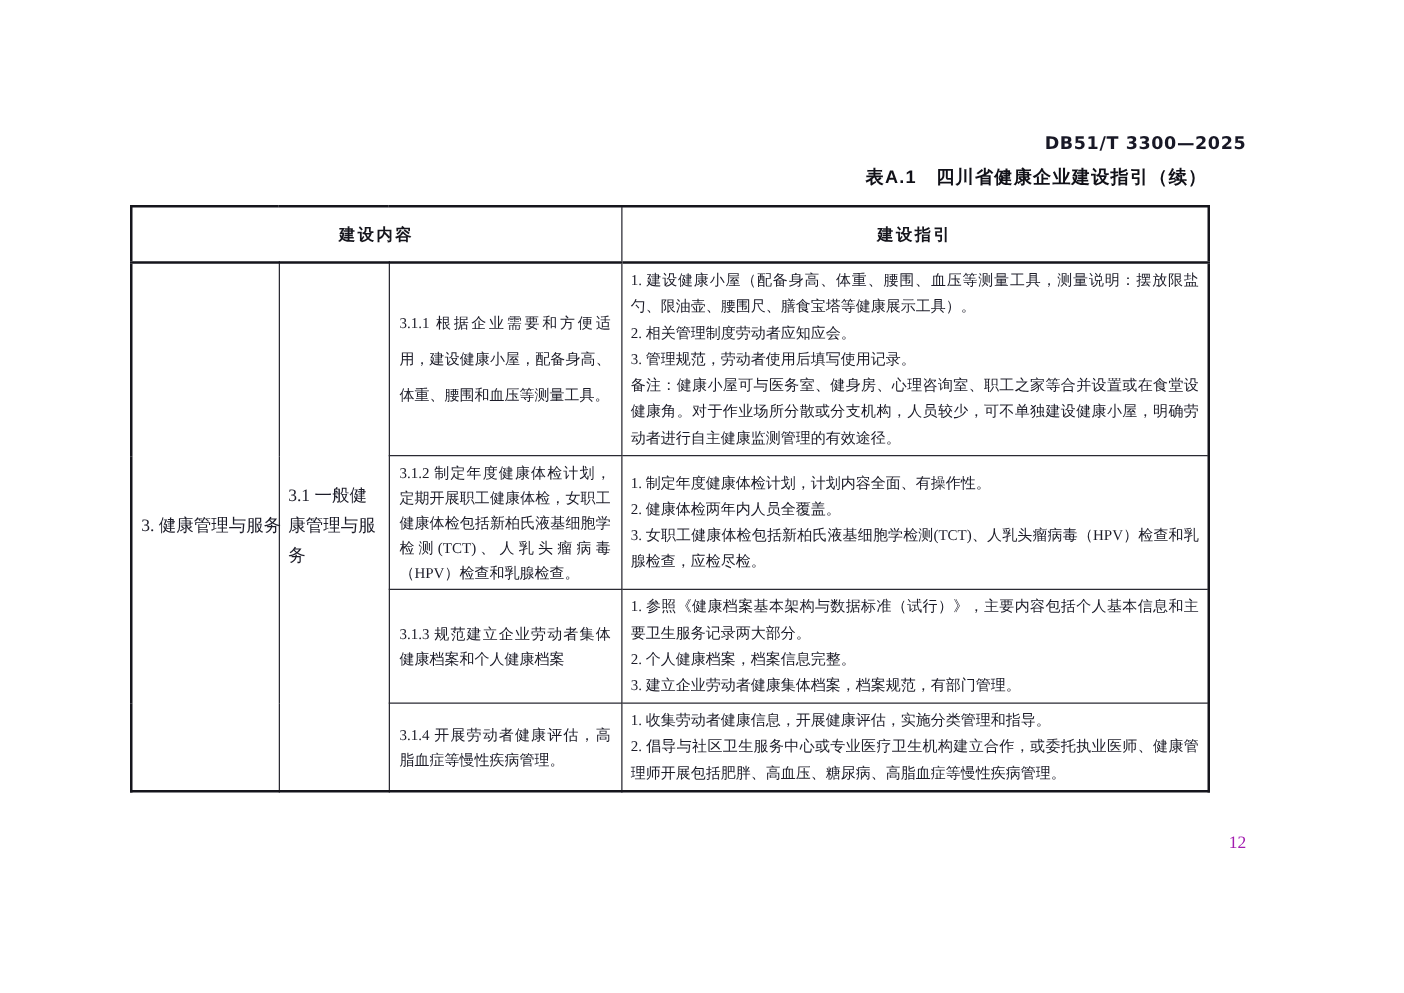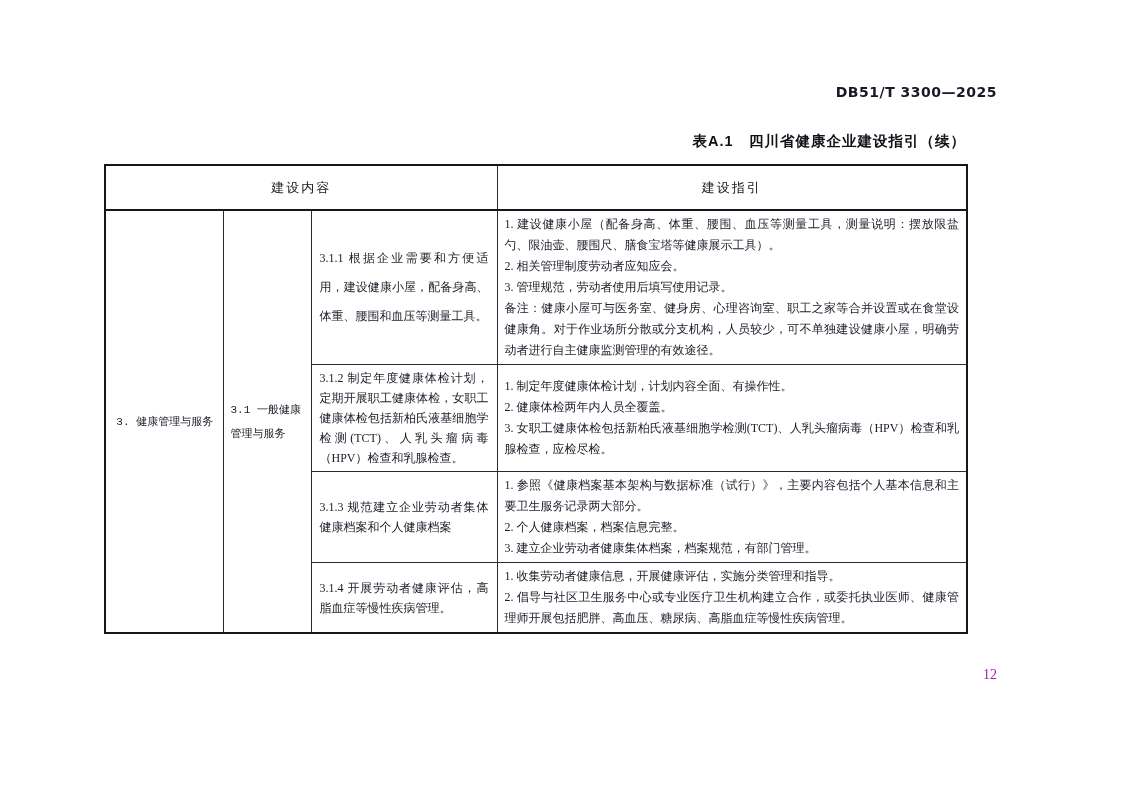--- a/index.html
+++ b/index.html
@@ -6,21 +6,21 @@
   html, body {
     width: 1123px; height: 794px;
     background: #ffffff;
     font-family: "Liberation Serif", "DejaVu Serif", serif;
     color: #1c1c28;
     overflow: hidden;
   }
   .page { position: relative; width: 1123px; height: 794px; background: #ffffff; }
 
   .doc-code {
-    position: absolute; top: 84px; left: 0; width: 997px;
+    position: absolute; top: 107px; left: 0; width: 997px;
     text-align: right;
     font-family: "DejaVu Sans", "Liberation Sans", sans-serif;
     font-size: 14px; font-weight: 600; letter-spacing: 0.5px;
     color: #181826;
   }
 
   .table-title {
     position: absolute; top: 132px; left: 104px; width: 862px;
     text-align: right;
     font-family: "Liberation Sans", "DejaVu Sans", sans-serif;
@@ -32,30 +32,29 @@
     position: absolute; left: 104px; top: 164px; width: 862px;
     border-collapse: collapse; table-layout: fixed;
     border: 2px solid #15151c;
   }
   .guide-table th, .guide-table td {
     border: 1px solid #2a2a33;
     vertical-align: middle;
   }
   .guide-table th {
     height: 45px;
-    font-size: 13px; font-weight: normal; letter-spacing: 2px;
+    font-size: 13px; font-weight: bold; letter-spacing: 2px;
     text-align: center;
     border-bottom: 2px solid #15151c;
     color: #15151c;
   }
   td.cat-cell, td.subcat-cell {
-    font-size: 11px; line-height: 24px;
+    font-size: 14px; line-height: 24px;
     padding: 2px 6px 2px 7px;
     color: #1c1c28;
-    font-family: Liberation Mono, monospace;
   }
   td.cat-cell { white-space: nowrap; text-align: center; }
   td.item-cell {
     font-size: 12px; line-height: 20px;
     padding: 3px 8px;
     text-align: justify;
     color: #1c1c28;
   }
   td.item-cell.lh-wide { line-height: 29px; }
   td.guide-cell {

